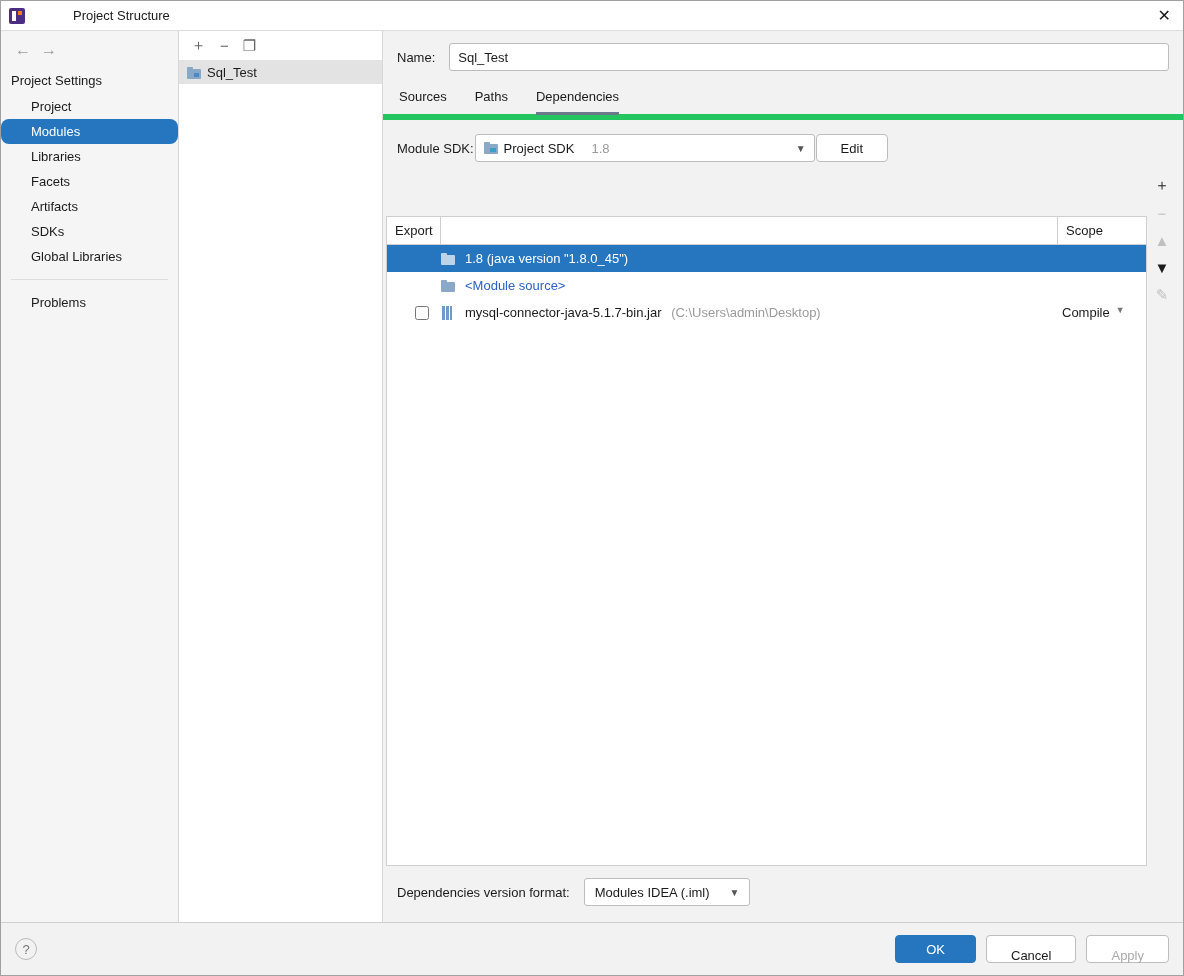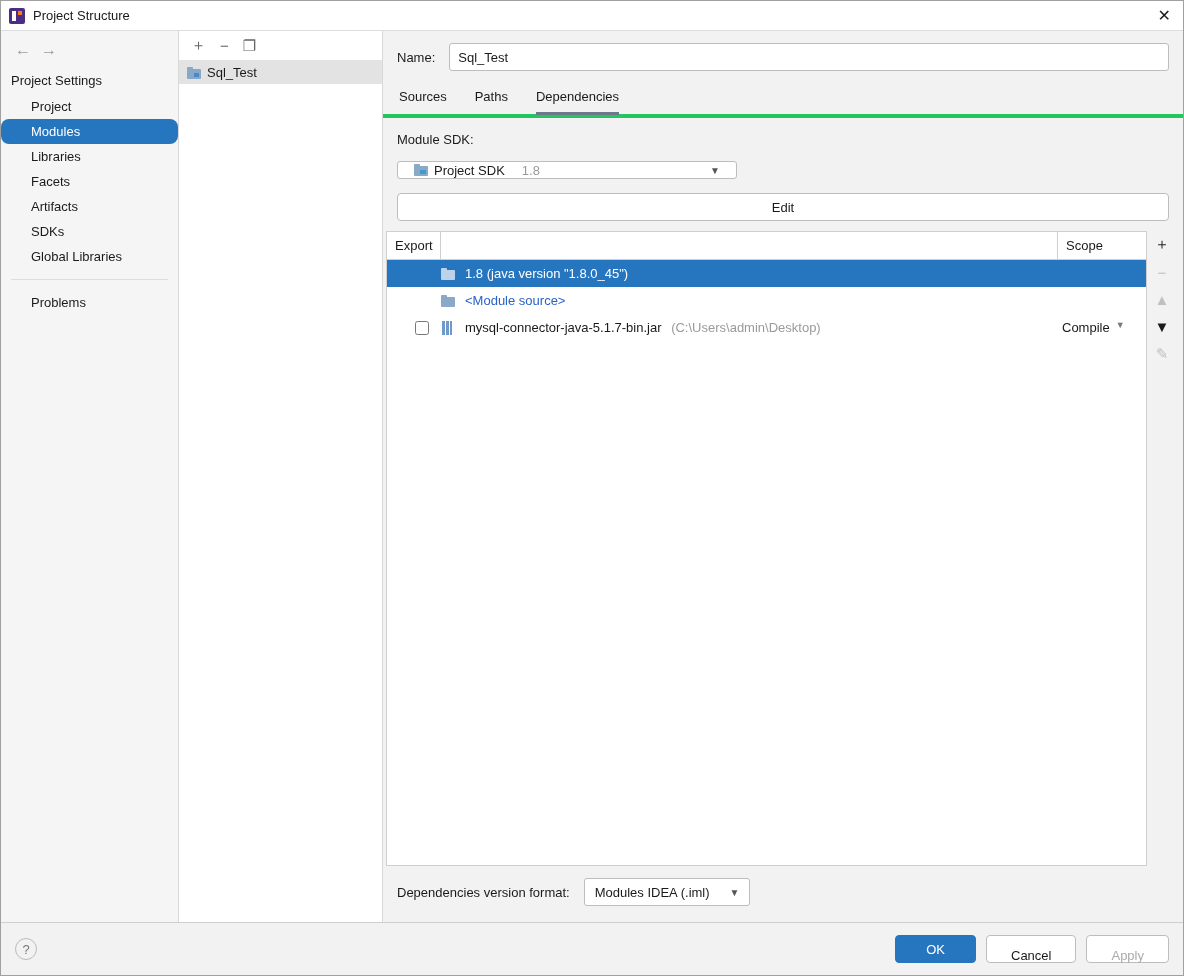--- a/index.html
+++ b/index.html
@@ -1,18 +1,18 @@
 <!DOCTYPE html>
 <html><head>
 <meta charset="utf-8">
 <style>
 * { box-sizing: border-box; margin: 0; padding: 0; font-family: -apple-system, "Segoe UI", sans-serif; font-size: 13px; color: #1a1a1a; }
 body { background: #fff; }
 .window { width: 1184px; height: 976px; border: 1px solid #a0a0a0; display: flex; flex-direction: column; background: #f2f2f2; }
-.titlebar { height: 30px; display: flex; align-items: center; padding: 0 8px; background: #fff; border-bottom: 1px solid #ddd; }
+.titlebar { height: 30px; display: flex; align-items: center; padding: 0 8px; background: #fff; border-bottom: 1px solid #ddd; gap: 40px; }
 .titlebar .logo { width: 16px; height: 16px; margin-right: 8px; display:inline-flex; }
 .titlebar .title { font-size: 13px; }
 .titlebar .spacer { flex: 1; }
 .titlebar .close { font-size: 16px; font-weight: 300; cursor: pointer; padding: 0 4px; }
 
 .body { flex: 1; display: flex; min-height: 0; }
 
 
 .sidebar { width: 178px; background: #f5f5f5; border-right: 1px solid #d8d8d8; display: flex; flex-direction: column; padding-top: 8px; }
 .sidebar .nav-arrows { display:flex; gap:10px; padding: 2px 10px 8px 14px; }
@@ -27,33 +27,33 @@
 .treepanel .toolbar { height: 30px; display: flex; align-items: center; gap: 14px; padding: 0 12px; border-bottom: 1px solid #e3e3e3; }
 .treepanel .toolbar .tb { color:#666; font-size:15px; cursor:pointer; }
 .tree-item { display:flex; align-items:center; gap:6px; padding: 4px 8px; background:#e3e3e3; }
 .tree-item .folder-icon { width:14px; height:12px; }
 
 
 .content { flex:1; display:flex; flex-direction:column; background:#f2f2f2; }
 .name-row { display:flex; align-items:center; padding: 12px 14px 0 14px; gap:14px; }
 .name-row input { flex:1; height:28px; border:1px solid #bdbdbd; border-radius:3px; padding:0 8px; background:#fff; font-size:13px; }
 
-.tabs { display:flex; gap:28px; padding: 18px 16px 0 16px; border-bottom:4px solid #22c55e; }
+.tabs { display:flex; gap:28px; padding: 18px 16px 0 16px; border-bottom:6px solid #22c55e; }
 .tab { padding-bottom:8px; cursor:pointer; }
 .tab.active { border-bottom:3px solid #6a7a8a; margin-bottom:-1px; }
 
-.sdk-row { display:flex; padding:14px 14px 10px 14px; gap:14px;flex-direction:column; }
-.sdk-select { width:340px; height:18px; border:1px solid #bdbdbd; border-radius:3px; background:#fff; display:flex; align-items:center; padding:0 16px; cursor:pointer; }
+.sdk-row { display:flex; align-items:center; padding:14px 14px 10px 14px; gap:1px; }
+.sdk-select { width:340px; height:28px; border:1px solid #bdbdbd; border-radius:3px; background:#fff; display:flex; align-items:center; padding:0 8px; cursor:pointer; }
 .sdk-select .folder-icon { margin-right:6px; }
 .sdk-select .ver { color:#9a9a9a; margin-left:17px; }
 .sdk-select .chev { margin-left:auto; color:#555; font-size:10px; }
 .edit-btn { height:28px; padding:0 24px; background:#fff; border:1px solid #bdbdbd; border-radius:4px; cursor:pointer; }
 
 .dep-area { margin:0 6px 0 0; flex:1; display:flex; min-height:0; }
-.dep-table-wrap { flex:1; border:1px solid #cfcfcf; background:#fff; margin-left:3px; display:flex; flex-direction:column; }
+.dep-table-wrap { flex:1; border:1px solid #cfcfcf; background:#fff; margin-left:3px; display:flex; flex-direction:column;margin-top:44px; }
 .dep-header { display:flex; border-bottom:1px solid #cfcfcf; height:28px; align-items:stretch; }
 .dep-header .col { border-right:1px solid #cfcfcf; display:flex; align-items:center; padding:0 8px; }
 .dep-header .col.export { width:54px; }
 .dep-header .col.name { flex:1; }
 .dep-header .col.scope { width:88px; border-right:none; }
 .dep-rows { flex:1; overflow:auto; }
 .dep-row { display:flex; align-items:center; height:27px; padding-left:16px; }
 .dep-row.selected { background:#2675bf; color:#fff; }
 .dep-row.selected span { color:#fff; }
 .dep-row .chk { width:38px; display:flex; justify-content:center; }

